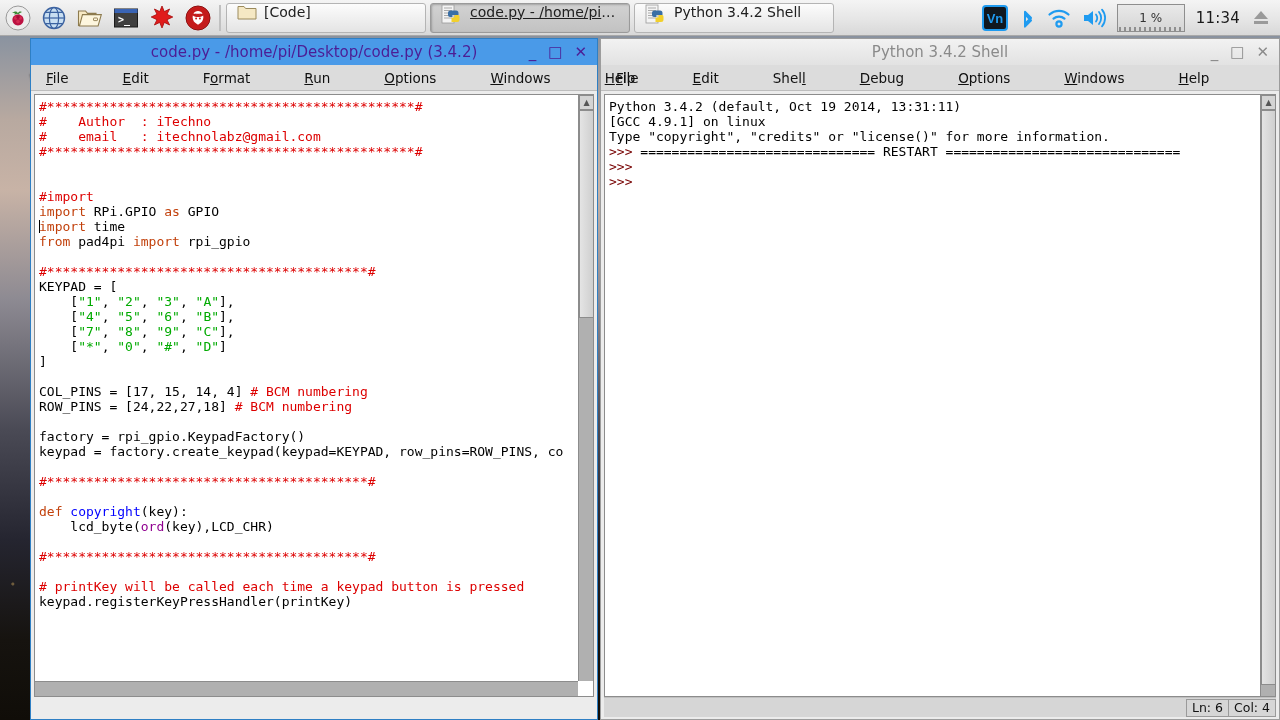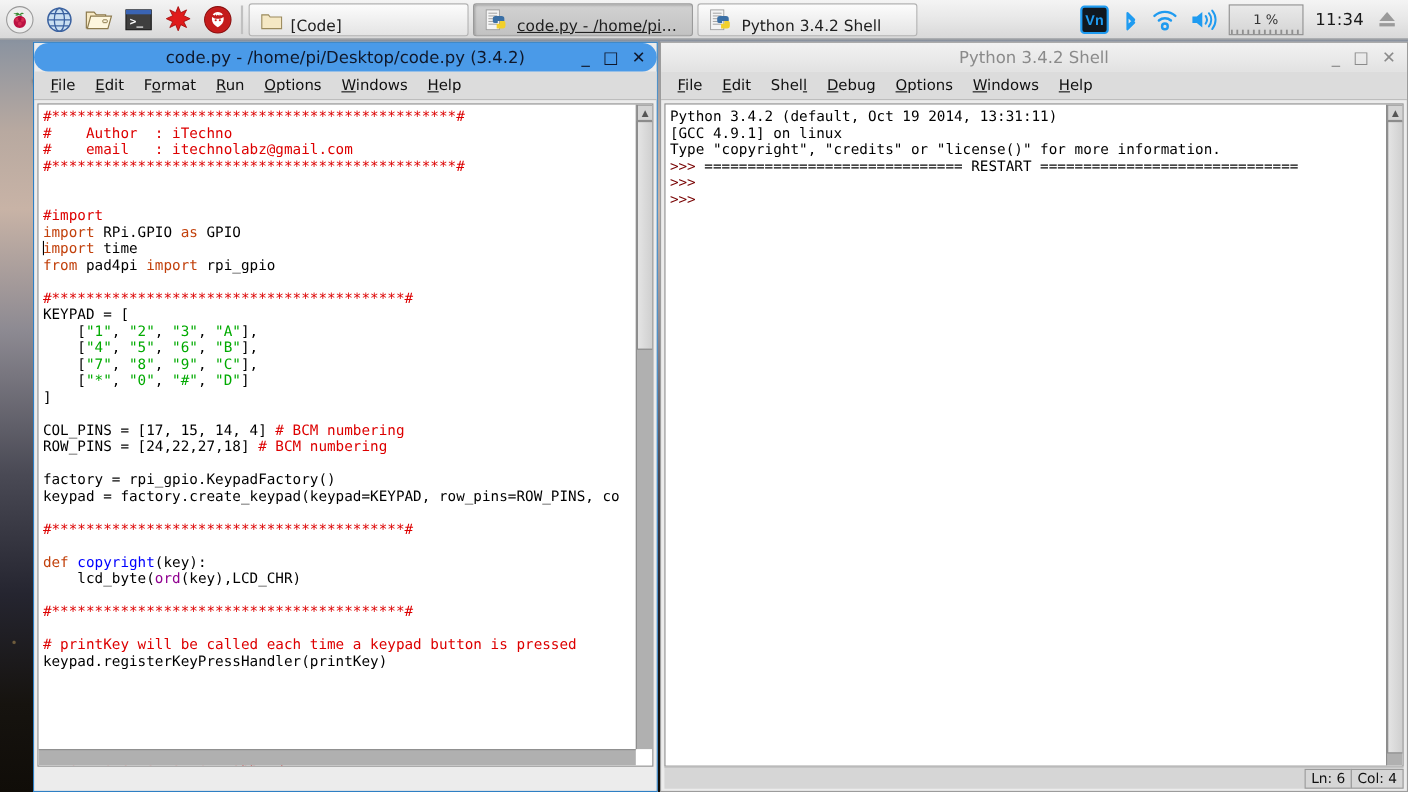--- a/index.html
+++ b/index.html
@@ -40,21 +40,21 @@
     border-bottom:1px solid #a8a8a8;
     display:flex;align-items:center;box-sizing:border-box;
   }
   .launcher{
     width:36px;height:36px;display:flex;align-items:center;justify-content:center;
     flex:0 0 auto;
   }
   .launcher svg{display:block;}
   .tasksep{width:2px;height:26px;background:#c0c0c0;margin:0 3px;flex:0 0 auto;}
   .taskbtn{
-    height:30px;display:flex;align-items:flex-end;gap:7px;
+    height:30px;display:flex;align-items:flex-start;gap:7px;
     padding:0 10px;margin:0 2px;
     border:1px solid #b4b4b4;border-radius:3px;
     background:linear-gradient(to bottom,#fcfcfc,#e4e4e4);
     box-sizing:border-box;overflow:hidden;white-space:nowrap;
     font-size:14px;color:#202020;flex:0 0 auto;
   }
   .taskbtn.active{
     background:linear-gradient(to bottom,#d2d2d2,#c2c2c2);
     border-color:#9a9a9a;
     box-shadow:inset 1px 1px 2px rgba(0,0,0,.22);
@@ -79,25 +79,25 @@
   .titlebar{
     height:26px;display:flex;align-items:center;box-sizing:border-box;
     padding:0 4px 0 8px;font-size:15px;position:relative;
   }
   .titlebar .ttext{
     position:absolute;left:0;right:0;text-align:center;pointer-events:none;
   }
   .titlebar .tbtns{margin-left:auto;display:flex;align-items:center;gap:12px;
     position:relative;z-index:2;padding-right:6px;}
   .titlebar .tbtn{font-size:15px;line-height:1;cursor:default;}
-  .win-active .titlebar{background:#4a9ae8;color:#0f172a;border-radius:13px;}
+  .win-active .titlebar{background:#4a9ae8;color:#4c1d95;}
   .win-inactive .titlebar{background:linear-gradient(to bottom,#f2f2f2,#e2e2e2);color:#8a8a8a;}
   .menubar{
     height:26px;background:#dcdcdc;border-bottom:1px solid #bdbdbd;
-    display:flex;align-items:center;padding-left:6px;box-sizing:border-box;
+    display:flex;align-items:center;padding-left:6px;box-sizing:border-box;gap:36px;
   }
   .menuitem{padding:2px 9px;font-size:13.5px;color:#101010;}
   .menuitem u{text-decoration:underline;}
   .winbody{background:#d6d6d6;box-sizing:border-box;}
   
   .textwrap{position:relative;background:#ffffff;overflow:hidden;box-sizing:border-box;
     border:1px solid #8c8c8c;}
   pre.code{
     margin:0;padding:4px 0 0 4px;
     font-family:"DejaVu Sans Mono","Liberation Mono",monospace;

